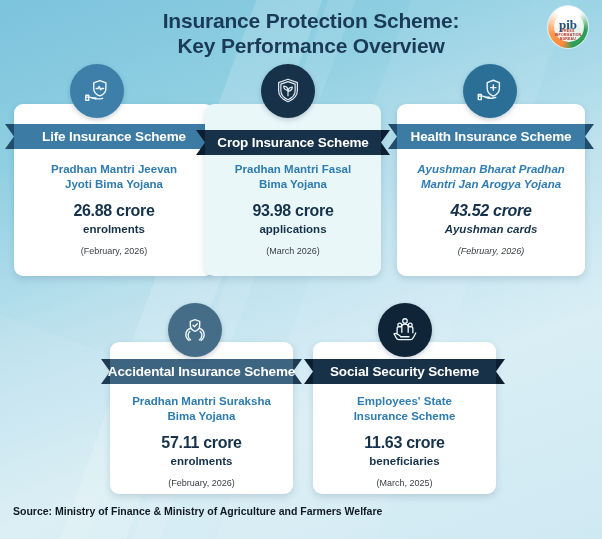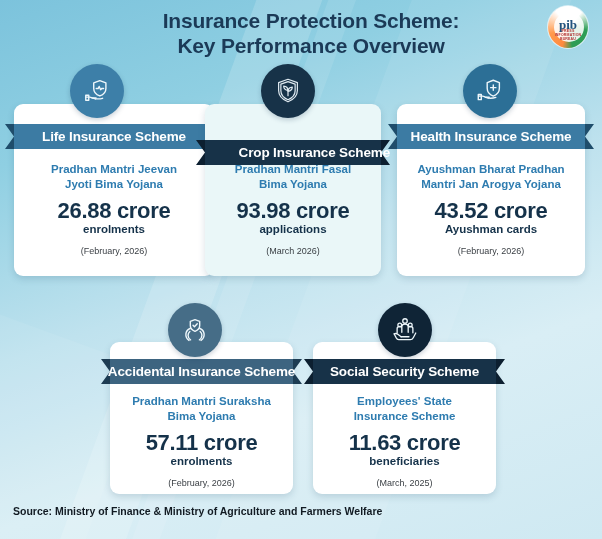--- a/index.html
+++ b/index.html
@@ -159,21 +159,21 @@
     text-align: center;
   }
   .scheme-name {
     color: #2e7cb0;
     font-size: 11.5px;
     font-weight: bold;
     line-height: 14.5px;
   }
   .figure {
     color: #15324a;
-    font-size: 22px;
+    font-size: 16px;
     font-weight: bold;
     line-height: 22px;
     margin-top: 9px;
     letter-spacing: -0.3px;
   }
   .metric {
     color: #15324a;
     font-size: 11.5px;
     font-weight: bold;
     line-height: 14px;
@@ -242,21 +242,21 @@
       <path d="M15.2 13.4 h2 l1.1 -2.2 l1.6 3.4 l1.1 -1.2 h2"></path>
       <path d="M4 22.5 h4.4 c1 0 1.6 .6 2.5 .9 l3.4 1"></path>
       <path d="M10.9 23.4 h4.1"></path>
       <path d="M4 20.6 h3.2 v5.2 H4 Z"></path>
       <path d="M14.4 24.4 c2.4 .1 5.4 .1 7.6 -.6"></path>
     </svg>
   </div>
 
   <div class="card tinted" style="left:205px; top:104px; width:176px; height:172px;">
     <div class="card-inner"></div>
-    <div class="ribbon navy" style="top:36px;justify-content:flex-end;">
+    <div class="ribbon navy" style="top:26px;">
       <div class="ribbon-tail left"></div>
       <div class="ribbon-tail right"></div>
       <div class="ribbon-bar"></div>
       <span class="ribbon-label">Crop Insurance Scheme</span>
     </div>
     <div class="card-body" style="top:58px;">
       <div class="scheme-name">
         <span>Pradhan Mantri Fasal</span><br>
         <span>Bima Yojana</span>
       </div>
@@ -276,21 +276,21 @@
   </div>
 
   <div class="card" style="left:397px; top:104px; width:188px; height:172px;">
     <div class="card-inner"></div>
     <div class="ribbon blue" style="top:20px;">
       <div class="ribbon-tail left"></div>
       <div class="ribbon-tail right"></div>
       <div class="ribbon-bar"></div>
       <span class="ribbon-label">Health Insurance Scheme</span>
     </div>
-    <div class="card-body" style="top:58px;">
+    <div class="card-body" style="top:58px;font-style:italic;">
       <div class="scheme-name">
         <span>Ayushman Bharat Pradhan</span><br>
         <span>Mantri Jan Arogya Yojana</span>
       </div>
       <div class="figure">43.52 crore</div>
       <div class="metric">Ayushman cards</div>
       <div class="period">(February, 2026)</div>
     </div>
   </div>
   <div class="icon-circle" style="left:463px; top:64px; background:#2c6f96;">

